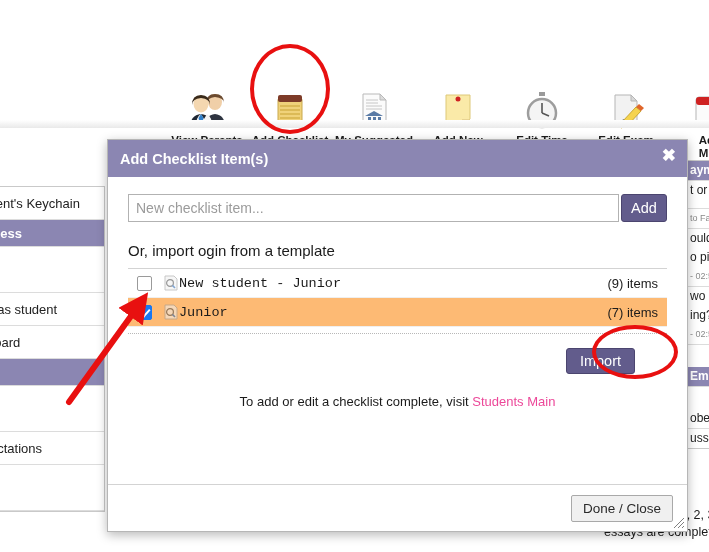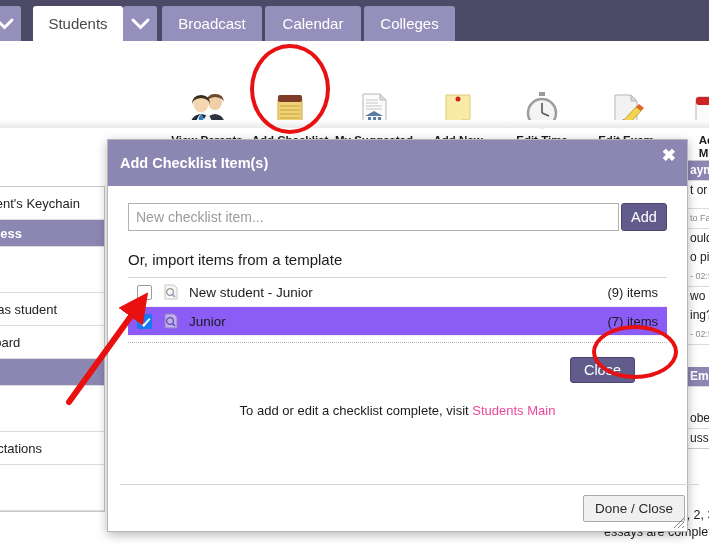--- a/index.html
+++ b/index.html
@@ -78,21 +78,21 @@
 
   
   .modal {
     position: absolute; left: 107px; top: 139px;
     width: 581px; height: 393px;
     background: #ffffff;
     border: 1px solid #b6b6b6;
     box-shadow: 0 3px 10px rgba(0,0,0,.28);
   }
   .modal-header {
-    height: 46px; background: #8b86b2; color: #ffffff;
+    height: 37px; background: #8b86b2; color: #ffffff;
     display: flex; align-items: center; padding: 0 12px;
     font-size: 14.5px; font-weight: bold; position: relative;
   }
   .modal-close {
     position: absolute; right: 11px; top: 6px;
     font-size: 17px; font-weight: bold; color: #ffffff; cursor: pointer;
     line-height: 20px;
   }
   .modal-body { padding: 17px 20px 0 20px; position: relative; height: 313px; }
 
@@ -112,54 +112,54 @@
 
   .section-title {
     margin-top: 20px; font-size: 15px; color: #1b1b1b;
     padding-bottom: 9px; border-bottom: 1px solid #d3d3d3;
   }
 
   .tpl-row {
     display: flex; align-items: center; height: 29px;
     padding: 0 3px 0 9px; border-bottom: 1px solid #efefef;
   }
-  .tpl-row.sel { background: #8b5cf6; }
+  .tpl-row.sel { background: #fdba74; }
   .cbx {
     width: 15px; height: 15px; border: 1px solid #9a9a9a; background: #fff;
     border-radius: 2px; flex: none; cursor: pointer;
   }
   .cbx.checked {
     background: #1877f2; border-color: #1877f2;
     position: relative;
   }
   .cbx.checked::after {
     content: ""; position: absolute; left: 4px; top: 1px;
     width: 4px; height: 8px; border: solid #fff;
     border-width: 0 2px 2px 0; transform: rotate(42deg);
   }
   .tpl-icon { margin-left: 12px; width: 15px; height: 16px; flex: none; opacity: .55; }
-  .tpl-name { margin-left: 10px; font-size: 13.5px; color: #1b1b1b; flex: 1; }
+  .tpl-name { font-size: 13.5px; color: #1b1b1b; flex: 1; font-family: Liberation Mono, monospace; }
   .tpl-count { font-size: 13px; color: #1b1b1b; margin-right: 6px; }
 
   .dotted-sep {
     margin-top: 6px; border-top: 1px dotted #b8b8b8;
   }
   .import-wrap { display: flex; justify-content: flex-end; margin-top: 14px; padding-right: 32px; }
   .btn-import {
     background: #625c8c; color: #ffffff; border: 1px solid #4b456f;
     border-radius: 3px; padding: 4px 13px; font-size: 14.5px; cursor: pointer;
     font-family: "Liberation Sans", sans-serif;
   }
   .hint {
     margin-top: 20px; text-align: center; font-size: 13px; color: #1b1b1b;
   }
   .hint a { color: #ec4899; text-decoration: none; }
 
   .modal-footer {
-    position: absolute; left: 12px; bottom: 0; width: 100%; height: 47px;
+    position: absolute; left: 0; bottom: 0; width: 100%; height: 47px;
     border-top: 1px solid #d3d3d3;
     display: flex; align-items: center; justify-content: flex-end;
     padding-right: 14px;
   }
   .btn-done {
     background: #f0f0f0; border: 1px solid #a9a9a9; color: #2a2a2a;
     padding: 5px 11px; font-size: 13.5px; cursor: pointer; border-radius: 2px;
     font-family: "Liberation Sans", sans-serif;
   }
   .resize-grip {
@@ -171,44 +171,20 @@
   .anno { position: absolute; pointer-events: none; }
   .ellipse {
     border: 4px solid #e81010; border-radius: 50%; background: transparent;
   }
 </style>
 </head>
 <body>
 
 <div id="app">
 
-  <div class="navbar">
-    <div class="caret" style="left:-13px;">
-      <svg width="19" height="12" viewBox="0 0 19 12">
-          <path d="M2 2 L9.5 9.5 L17 2" stroke="#ffffff" stroke-width="3" fill="none" stroke-linecap="round"></path>
-        </svg>
-    </div>
-    <div class="tab active" style="left:33px; width:90px;">
-      <span>Students</span>
-    </div>
-    <div class="caret" style="left:123px;">
-      <svg width="19" height="12" viewBox="0 0 19 12">
-          <path d="M2 2 L9.5 9.5 L17 2" stroke="#ffffff" stroke-width="3" fill="none" stroke-linecap="round"></path>
-        </svg>
-    </div>
-    <div class="tab" style="left:162px; width:100px;">
-      <span>Broadcast</span>
-    </div>
-    <div class="tab" style="left:265px; width:96px;">
-      <span>Calendar</span>
-    </div>
-    <div class="tab" style="left:364px; width:91px;">
-      <span>Colleges</span>
-    </div>
-  </div>
 
   <div class="toolbar">
 
     <div class="tbitem" style="left:165px;">
       <div class="tbicon">
         <svg width="44" height="42" viewBox="0 0 44 42">
           <ellipse cx="30" cy="13" rx="7" ry="8" fill="#f0cfa8"></ellipse>
           <path d="M30 5 q9 0 9 9 q0 -5 -9 -6 q-8 1 -8 6 q-1 -9 8 -9z" fill="#6b4a2f"></path>
           <path d="M20 38 q0 -12 10 -13 q10 1 10 13z" fill="#2e3440"></path>
           <ellipse cx="16" cy="15" rx="7.5" ry="8.5" fill="#f4d7b0"></ellipse>
@@ -361,21 +337,21 @@
       <span>Add Checklist Item(s)</span>
       <span class="modal-close">✖</span>
     </div>
 
     <div class="modal-body">
       <div class="addrow">
         <input class="ci-input" type="text" placeholder="New checklist item..." style="">
         <button class="btn-add">Add</button>
       </div>
 
-      <div class="section-title">Or, import items from a template</div>
+      <div class="section-title">Or, import ogin from a template</div>
 
       <div class="tpl-row">
         <div class="cbx"></div>
         <svg class="tpl-icon" viewBox="0 0 15 16">
           <path d="M1 1 h9 l3 3 v11 h-12z" fill="#f0f0f0" stroke="#9a9a9a"></path>
           <circle cx="6" cy="8" r="3.4" fill="none" stroke="#444" stroke-width="1.2"></circle>
           <line x1="8.4" y1="10.4" x2="11" y2="13" stroke="#1d5fb0" stroke-width="1.6"></line>
         </svg>
         <span class="tpl-name">New student - Junior</span>
         <span class="tpl-count">(9) items</span>
@@ -388,21 +364,21 @@
           <circle cx="6" cy="8" r="3.4" fill="none" stroke="#444" stroke-width="1.2"></circle>
           <line x1="8.4" y1="10.4" x2="11" y2="13" stroke="#1d5fb0" stroke-width="1.6"></line>
         </svg>
         <span class="tpl-name">Junior</span>
         <span class="tpl-count">(7) items</span>
       </div>
 
       <div class="dotted-sep"></div>
 
       <div class="import-wrap">
-        <button class="btn-import">Close</button>
+        <button class="btn-import">Import</button>
       </div>
 
       <div class="hint">
         <span>To add or edit a checklist complete, visit </span><a href="#">Students Main</a>
       </div>
     </div>
 
     <div class="modal-footer">
       <button class="btn-done">Done / Close</button>
     </div>

